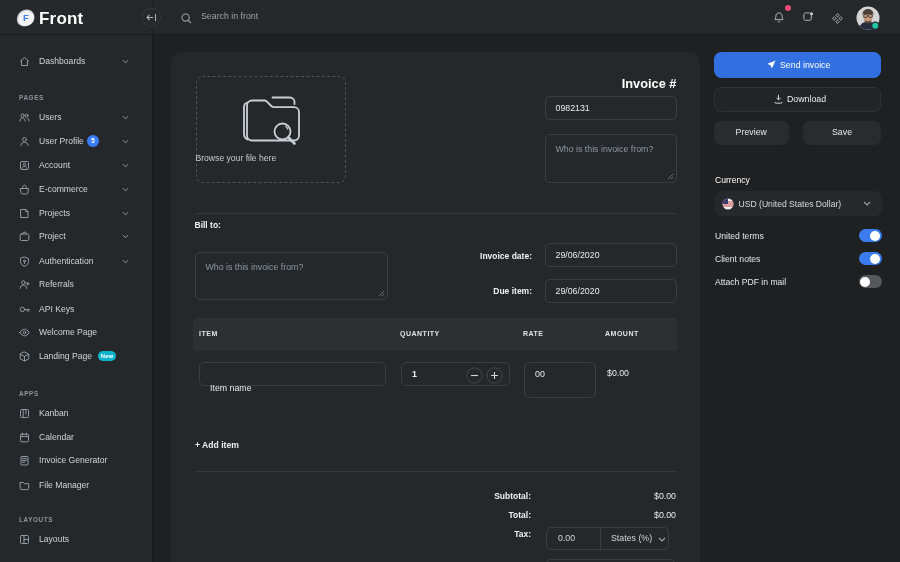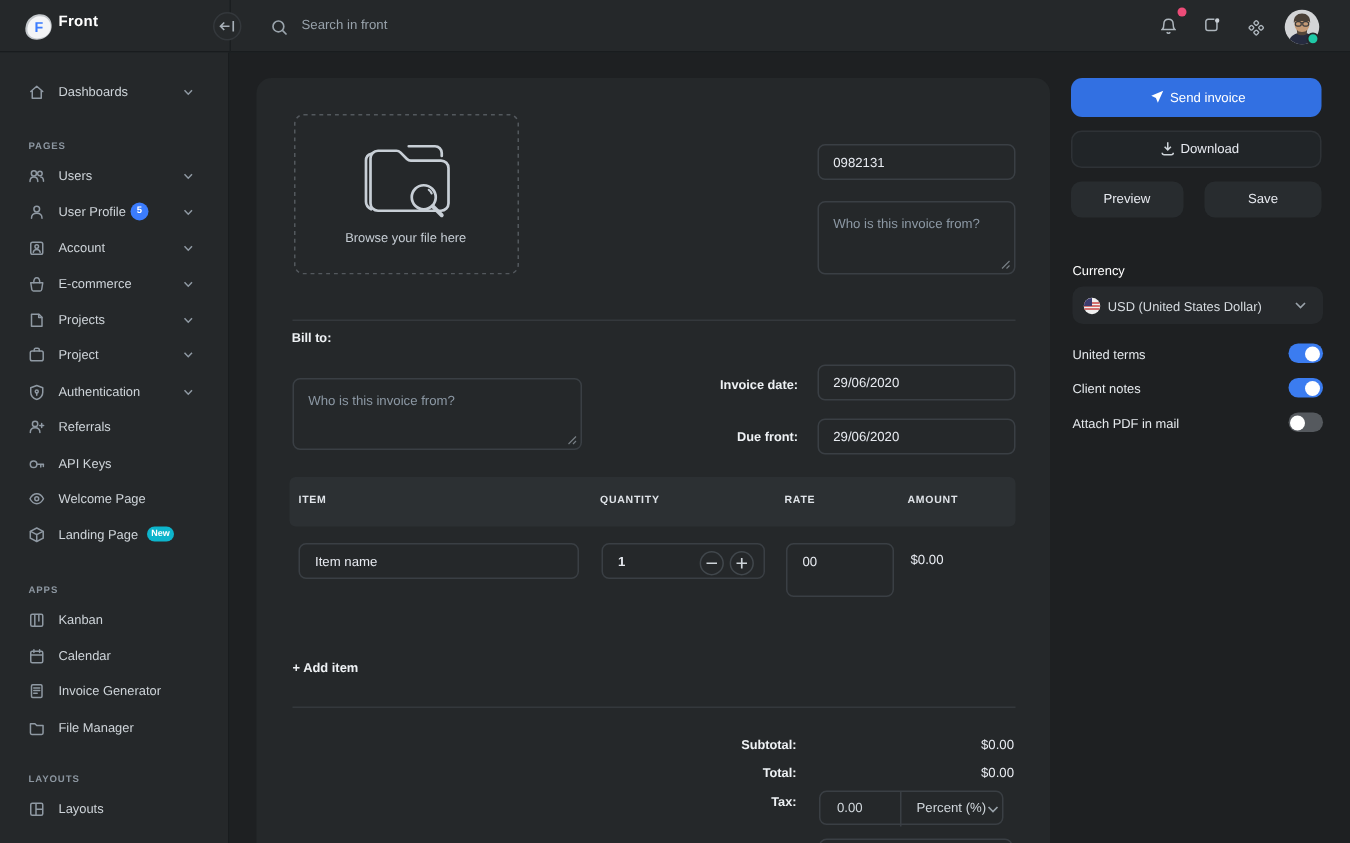--- a/index.html
+++ b/index.html
@@ -3,37 +3,37 @@
 <meta charset="utf-8">
 <style>
   * { margin:0; padding:0; box-sizing:border-box; }
   html,body { width:900px; height:562px; overflow:hidden; background:#1e2022;
     font-family:"Liberation Sans", sans-serif; }
   .abs { position:absolute; }
   #page { position:relative; width:900px; height:562px; background:#1e2022; }
 
   
   #navbar { left:0; top:0; width:900px; height:35px; background:#25282a; border-bottom:1px solid #191c1e; }
-  #logo-text { left:39px; top:9px; font-size:10px; font-weight:bold; color:#fff; letter-spacing:.2px; }
+  #logo-text { left:39px; top:9px; font-size:17px; font-weight:bold; color:#fff; letter-spacing:.2px; }
   #collapse-btn { left:142px; top:8px; width:19px; height:19px; border-radius:50%;
     background:#26292b; border:1px solid #34383c; color:#a7b0b8; }
   #search-text { left:201px; top:11px; font-size:8.8px; color:#98a2ab; }
 
   
   #sidebar { left:0; top:35px; width:153px; height:527px; background:#25282a; border-right:1px solid #191c1e; }
   .mi { position:absolute; left:0; width:153px; height:18px; }
   .mi .ic { position:absolute; left:19px; top:4px; width:11px; height:11px; }
   .mi .tx { position:absolute; left:39px; top:4px; font-size:8.6px; color:#ced4d9; white-space:nowrap; }
   .mi .ch { position:absolute; left:121px; top:5px; width:9px; height:9px; }
   .mh { position:absolute; left:19px; font-size:6.4px; font-weight:bold; color:#8c96a0; letter-spacing:.6px; }
 
   
   #card { left:171px; top:52px; width:529px; height:562px; background:#25282a; border-radius:10px; }
   #browse { left:24.5px; top:24px; width:150px; height:107px; border-radius:6px; }
-  #browse-text { left:0; top:77px; width:150px; text-align:center; font-size:8.6px; color:#c6cdd4; }
+  #browse-text { left:0; top:77px; width:150px; font-size:8.6px; color:#c6cdd4; }
   #inv-title { left:223px; top:24px; width:282.5px; text-align:right; font-size:12.8px; font-weight:bold; color:#fff; }
   .inp { position:absolute; background:transparent; border:1px solid #3a3f44; border-radius:5px;
     font-size:8.8px; color:#fff; }
   .inp .ph { position:absolute; left:10px; top:9px; color:#8c98a4; white-space:nowrap; }
   .inp .val { position:absolute; left:10px; color:#e7eaf0; white-space:nowrap; }
   .lbl { position:absolute; font-size:8.5px; font-weight:bold; color:#eef1f4; white-space:nowrap; }
 
   .hr { position:absolute; left:23.5px; width:482px; height:1px; background:#34383c; }
 
   
@@ -268,20 +268,21 @@
           <path d="M6.5 43.5 C4.5 42.5 3 40.8 3 38.5 V11 C3 8.5 4.5 7 6.5 6.5"></path>
           <path d="M31.5 1.5 H49 C51.5 1.5 53.5 3.5 53.5 6 V8"></path>
           <path d="M11 4.5 H23.3 C24.3 4.5 25.2 4.9 25.9 5.6 L30.3 10 C31 10.7 31.9 11.1 32.9 11.1 H53 C55.8 11.1 58 13.3 58 16.1 V39.5 C58 42.3 55.8 44.5 53 44.5 H11 C8.2 44.5 6 42.3 6 39.5 V9.5 C6 6.7 8.2 4.5 11 4.5 Z"></path>
         </g>
         <circle cx="41.5" cy="35.5" r="8" fill="#25282a" stroke="#c8cfd6" stroke-width="1.8"></circle>
         <path d="M44.8 30.5 A 6 6 0 0 1 46.8 33" stroke="#c8cfd6" stroke-width="1.4" fill="none" stroke-linecap="round"></path>
         <path d="M47.5 41.5 L53.5 47.5" stroke="#c8cfd6" stroke-width="2.6" stroke-linecap="round"></path>
       </svg>
       <div id="browse-text" class="abs">Browse your file here</div>
     </div>
+    <div id="inv-title" class="abs">Invoice #</div>
 
     <div class="inp abs" style="left:373.5px; top:43.5px; width:132px; height:24px;">
       <div class="val" style="top:6px;">0982131</div>
     </div>
     <div class="inp abs" style="left:373.5px; top:82px; width:132px; height:49px;">
       <div class="ph">Who is this invoice from?</div>
       <svg class="abs" style="right:2px; bottom:2px;" width="7" height="7" viewBox="0 0 7 7">
         <path d="M6 1 L1 6 M6 4 L4 6" stroke="#777e84" stroke-width="0.8"></path>
       </svg>
     </div>
@@ -293,34 +294,34 @@
       <div class="ph">Who is this invoice from?</div>
       <svg class="abs" style="right:2px; bottom:2px;" width="7" height="7" viewBox="0 0 7 7">
         <path d="M6 1 L1 6 M6 4 L4 6" stroke="#777e84" stroke-width="0.8"></path>
       </svg>
     </div>
 
     <div class="lbl" style="left:261px; top:199px; width:100px; text-align:right;">Invoice date:</div>
     <div class="inp abs" style="left:373.5px; top:191px; width:132px; height:24px;">
       <div class="val" style="top:6px;">29/06/2020</div>
     </div>
-    <div class="lbl" style="left:261px; top:234px; width:100px; text-align:right;">Due front:</div>
+    <div class="lbl" style="left:261px; top:234px; width:100px; text-align:right;">Due item:</div>
     <div class="inp abs" style="left:373.5px; top:226.5px; width:132px; height:24px;">
       <div class="val" style="top:6px;">29/06/2020</div>
     </div>
 
     <div id="thead" class="abs">
       <div class="th" style="left:6px;">ITEM</div>
       <div class="th" style="left:207px;">QUANTITY</div>
       <div class="th" style="left:330px;">RATE</div>
       <div class="th" style="left:412px;">AMOUNT</div>
     </div>
 
     <div class="inp abs" style="left:28px; top:310px; width:187px; height:24px;">
-      <div class="val" style="top:6px;">Item name</div>
+      <div class="val" style="top:20px;">Item name</div>
     </div>
     <div class="inp abs" style="left:230px; top:310px; width:109px; height:24px;">
       <div class="val" style="top:6px; font-weight:bold;">1</div>
       <svg class="abs" style="left:64px; top:3.5px;" width="38" height="17" viewBox="0 0 38 17">
         <g stroke="#41474c" fill="none" stroke-width="1">
           <circle cx="8.5" cy="8.5" r="7.6"></circle>
           <circle cx="28.5" cy="8.5" r="7.6"></circle>
         </g>
         <path d="M5 8.5 H12" stroke="#cfd5da" stroke-width="1.1"></path>
         <path d="M25 8.5 H32 M28.5 5 V12" stroke="#cfd5da" stroke-width="1.1"></path>
@@ -337,21 +338,21 @@
 
     <div class="lbl" style="left:260px; top:438.5px; width:100px; text-align:right;">Subtotal:</div>
     <div class="val abs" style="left:405px; top:438.5px; width:100px; text-align:right; font-size:8.8px; color:#e7eaf0;">$0.00</div>
     <div class="lbl" style="left:260px; top:457.5px; width:100px; text-align:right;">Total:</div>
     <div class="val abs" style="left:405px; top:457.5px; width:100px; text-align:right; font-size:8.8px; color:#e7eaf0;">$0.00</div>
     <div class="lbl" style="left:260px; top:476.5px; width:100px; text-align:right;">Tax:</div>
 
     <div class="inp abs" style="left:375px; top:475px; width:123px; height:23px;">
       <div class="val" style="top:5px; left:11px; color:#cfd5da;">0.00</div>
       <div class="abs" style="left:53px; top:0; width:1px; height:23px; background:#3a3f44;"></div>
-      <div class="val" style="left:64px; top:5px; color:#cfd5da;">Percent (%)</div>
+      <div class="val" style="left:64px; top:5px; color:#cfd5da;">States (%)</div>
       <svg class="abs" style="left:111px; top:9px;" width="8" height="6" viewBox="0 0 8 6">
         <path d="M1 1 L4 4 L7 1" stroke="#9aa3ab" stroke-width="1.1" fill="none"></path>
       </svg>
     </div>
     <div class="inp abs" style="left:375px; top:507px; width:129px; height:23px;"></div>
   </div>
 
   <div class="abs" style="left:713.5px; top:52px; width:167.5px; height:25.5px; background:#3270e2; border-radius:7.5px;"></div>
   <svg class="abs" style="left:766.5px; top:60px;" width="9" height="9" viewBox="0 0 9 9">
     <path d="M8.5 0.5 L0.5 3.8 L3.6 5.4 L4.9 8.5 Z" fill="#fff"></path>

